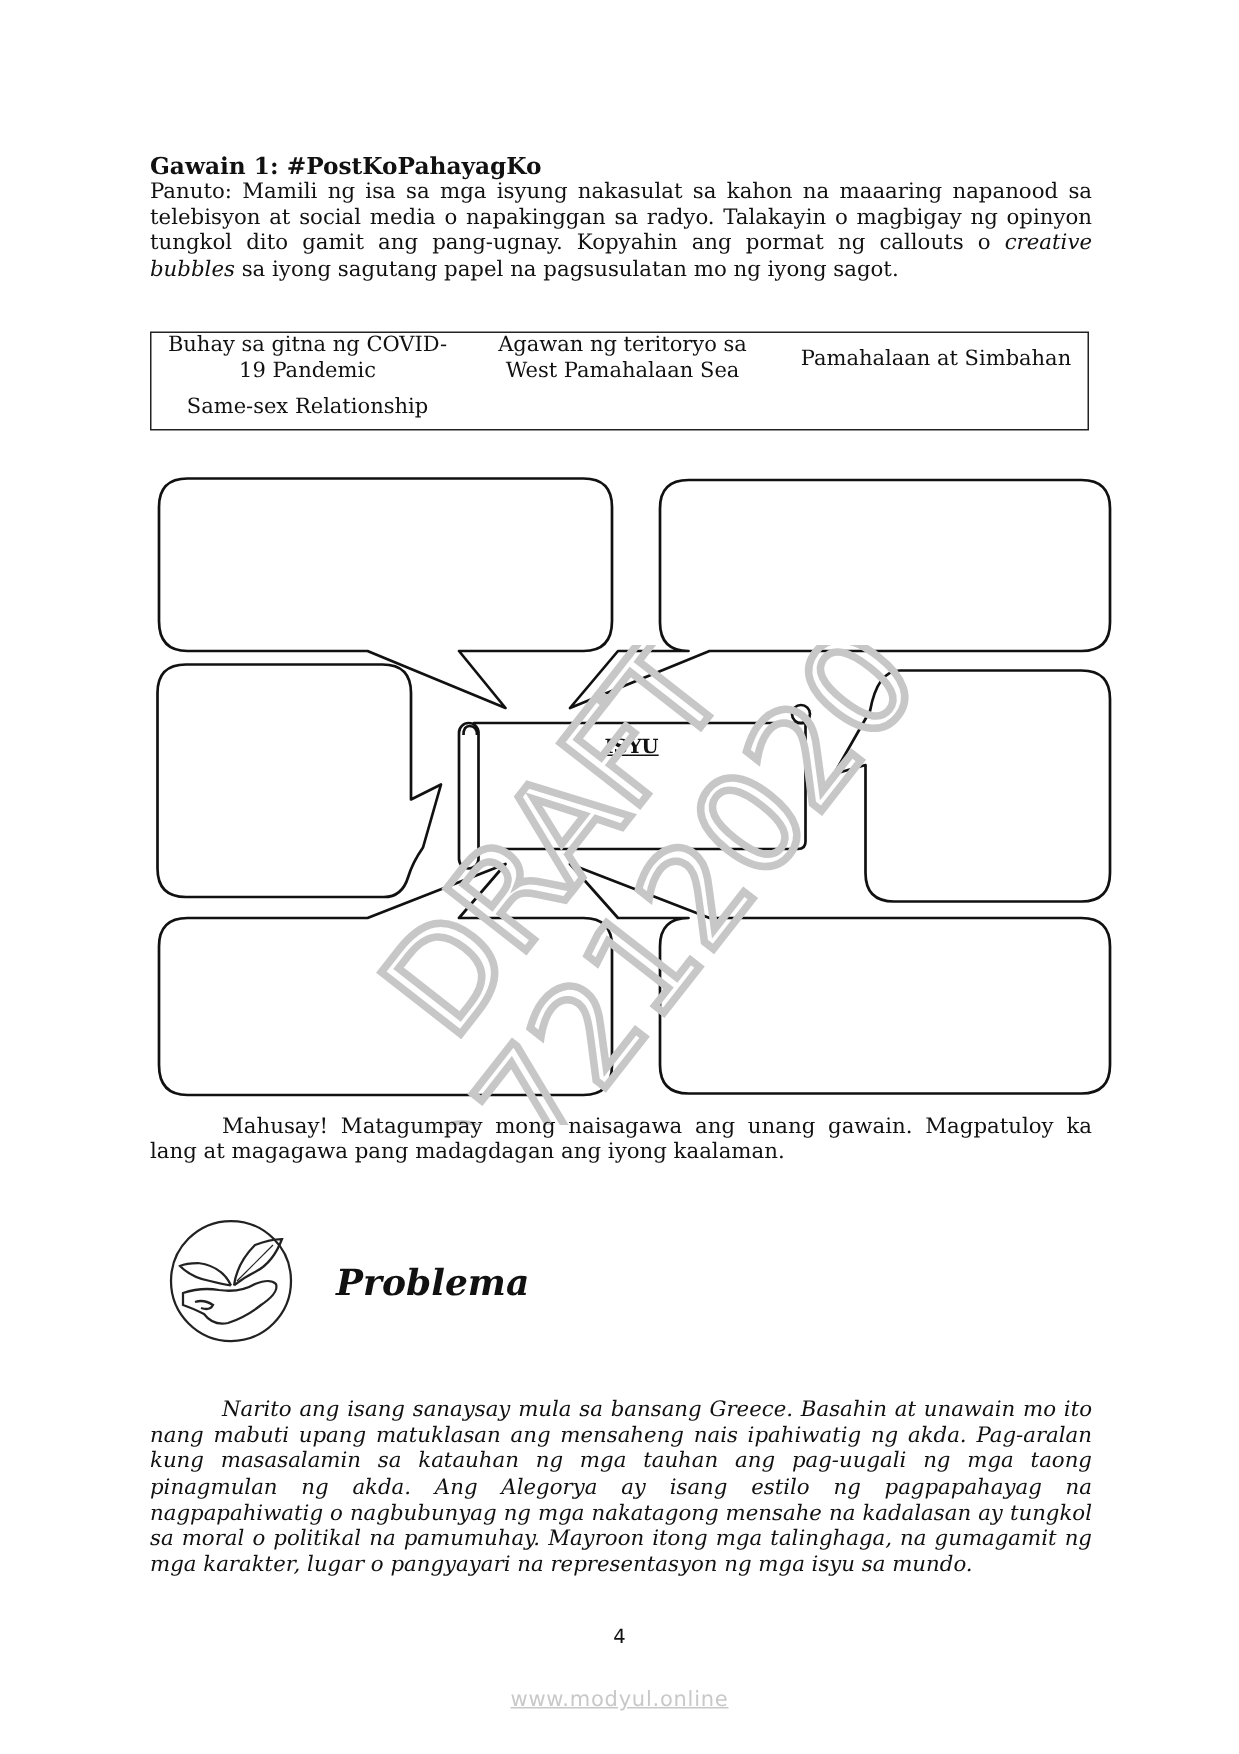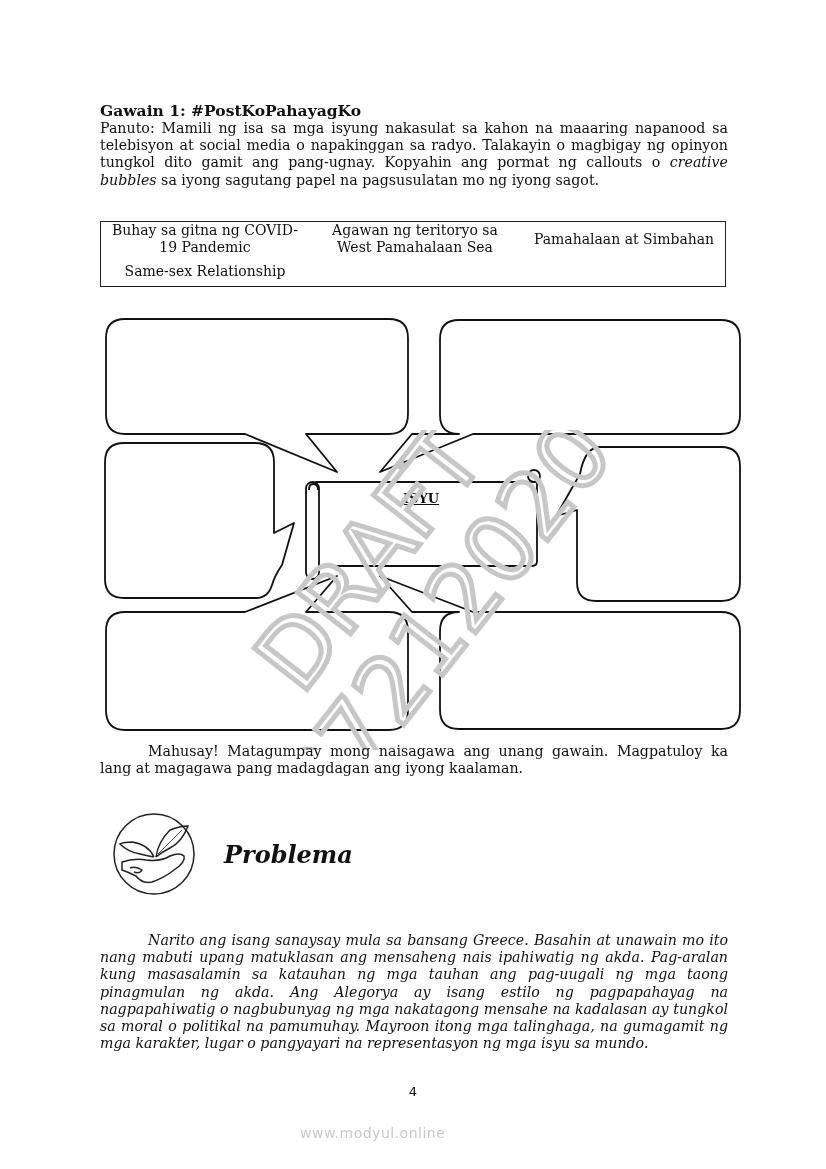--- a/index.html
+++ b/index.html
@@ -16,22 +16,22 @@
             font-size:14px; line-height:17px; padding:0 6px; }
     .diagram { left:95px; top:305px; }
     .isyu { left:403px; top:491px; font-size:13px; font-weight:bold; text-decoration:underline; }
     .watermark { left:200px; top:430px; width:420px; height:320px; pointer-events:none; }
     .closing { top:743px; }
     .indent { display:inline-block; width:48px; }
     .tuk-icon { left:112px; top:812px; }
     .tuk-title { left:224px; top:840px; font-size:24px; font-weight:bold; font-style:italic; }
     .body-text { top:932px; font-style:italic; }
     .page-num { left:400px; top:1084px; font-family:"DejaVu Sans", sans-serif; font-size:13px; width:26px; text-align:center; }
-    .footer { left:300px; top:1125px; width:226px; text-align:left; font-family:"DejaVu Sans", sans-serif;
-              font-size:14px; color:#c8c8c8; letter-spacing:0.5px; }
+    .footer { left:300px; top:1125px; width:226px; text-align:center; font-family:"DejaVu Sans", sans-serif;
+              font-size:14px; color:#c8c8c8; letter-spacing:0.5px;text-decoration:underline; }
   </style>
 </head>
 <body>
 
 <div class="abs heading">Gawain 1: #PostKoPahayagKo</div>
 
 <div class="abs para instr"><span>Panuto: Mamili ng isa sa mga isyung nakasulat sa kahon na maaaring napanood sa telebisyon at social media o napakinggan sa radyo. Talakayin o magbigay ng opinyon tungkol dito gamit ang pang-ugnay. Kopyahin ang pormat ng callouts o </span><i>creative bubbles</i><span> sa iyong sagutang papel na pagsusulatan mo ng iyong sagot.</span></div>
 
 <div class="abs issues-table">
   <div class="cell">Buhay sa gitna ng COVID-19 Pandemic</div>

